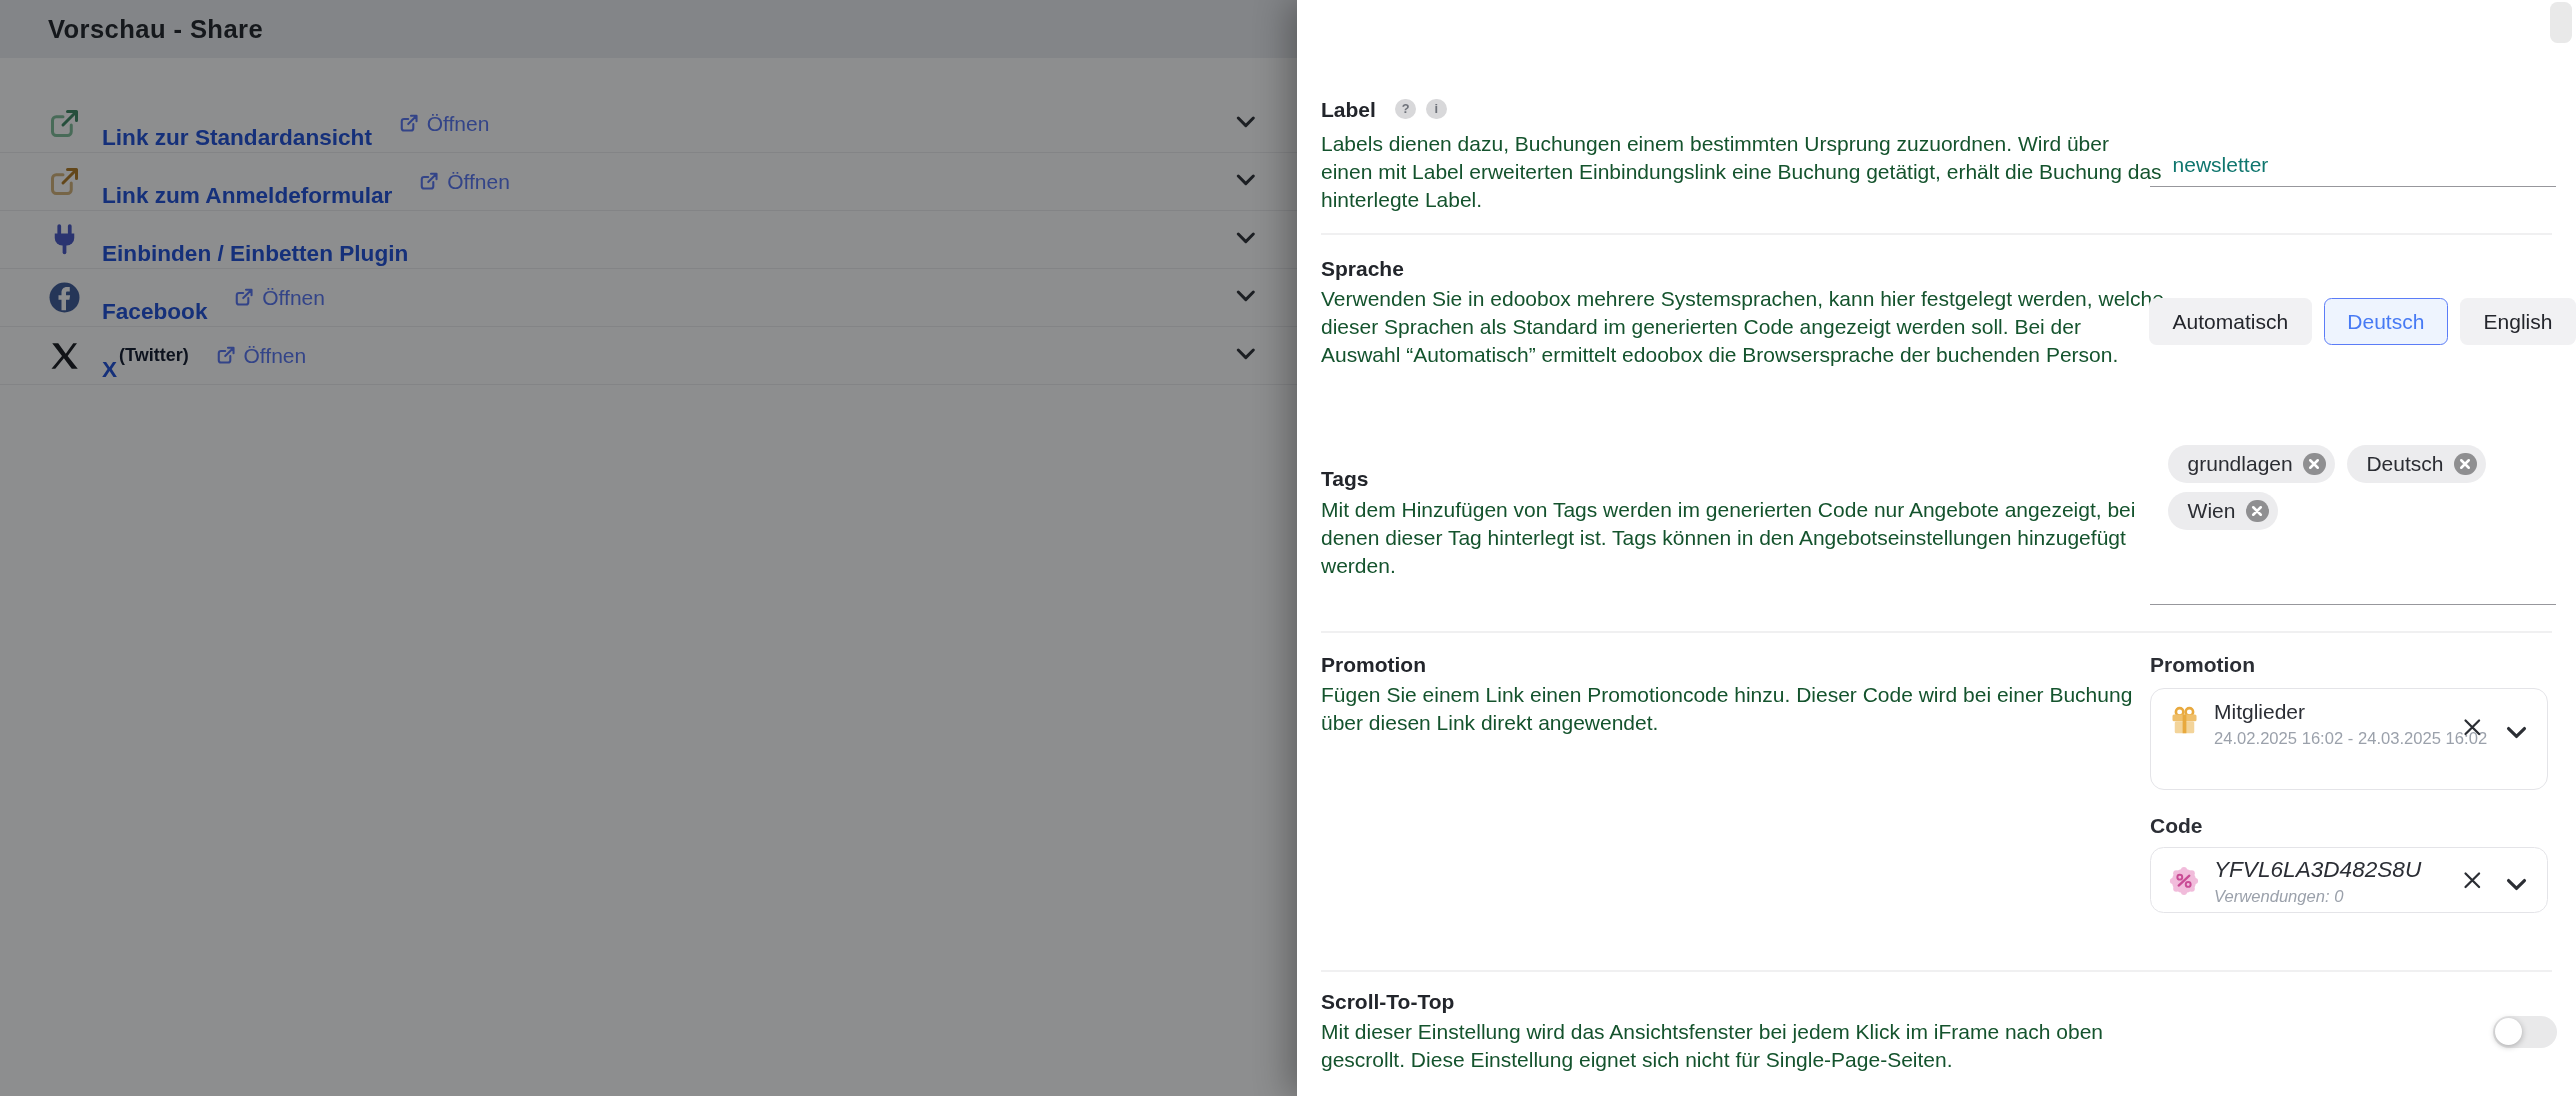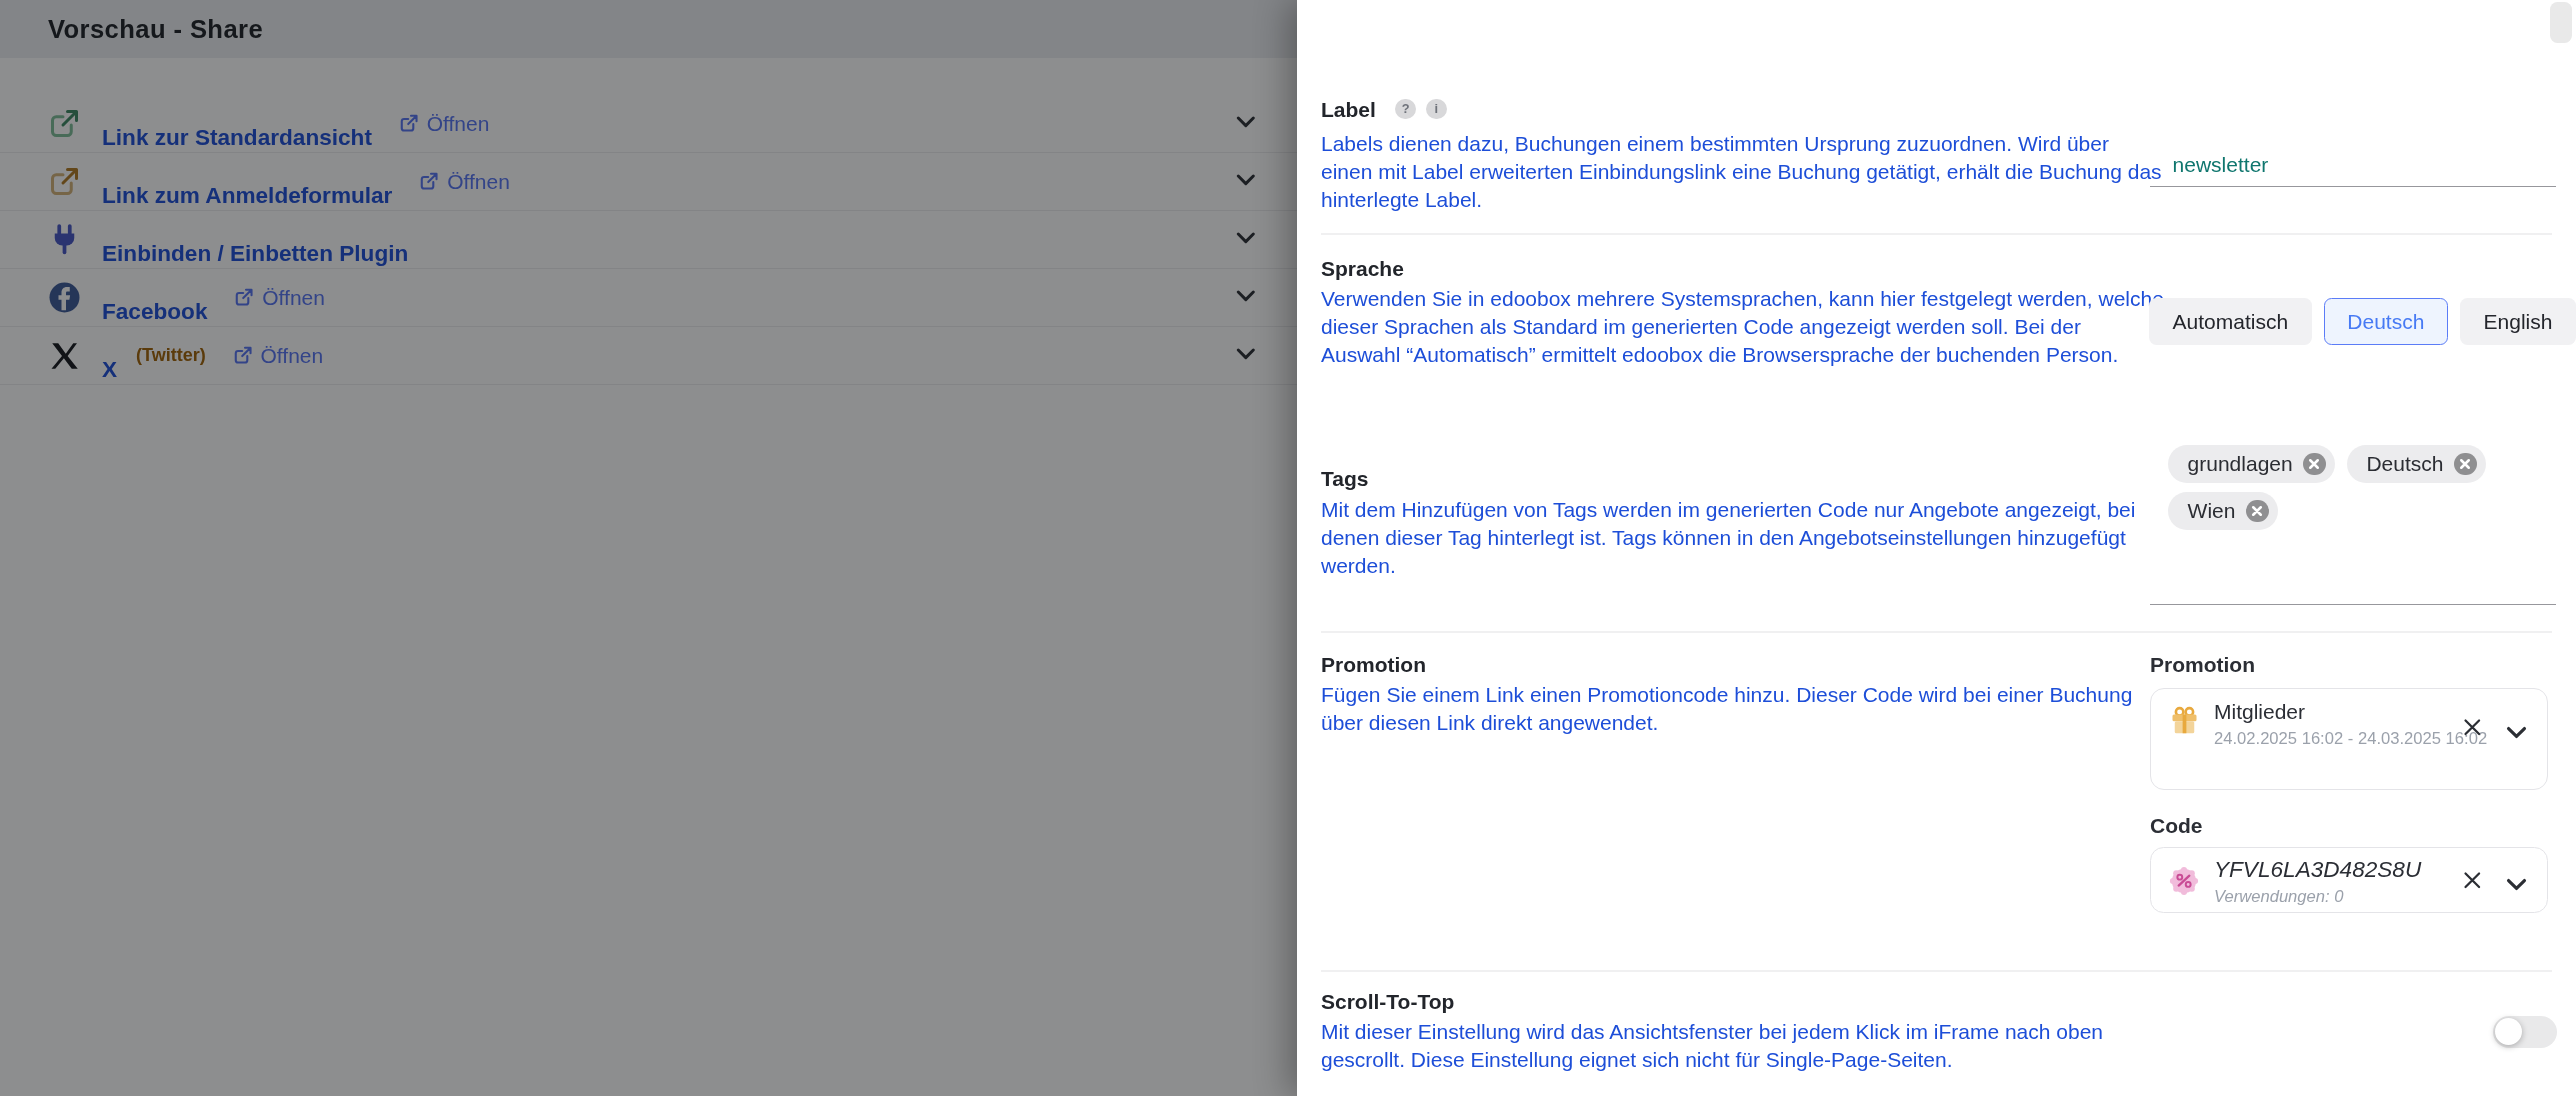--- a/index.html
+++ b/index.html
@@ -13,37 +13,37 @@
   .page{position:absolute;left:0;top:0;width:1297px;height:100%;background:#fff;}
   .page-header{position:absolute;left:0;top:0;width:100%;height:58px;background:#edeff1;
     display:flex;align-items:center;padding-left:48px;box-sizing:border-box;}
   .page-title{font-size:25.6px;font-weight:bold;color:#1d2026;letter-spacing:0.4px;}
   .share-list{position:absolute;top:95px;left:0;width:100%;}
   .share-row{height:58px;display:flex;align-items:center;padding:0 38px 0 48px;
     box-sizing:border-box;border-bottom:1.5px solid #ededee;background:#fff;}
   .share-icon{width:33px;height:33px;margin-right:21px;flex:none;display:flex;
     align-items:center;justify-content:center;}
   .share-label{font-size:22.6px;font-weight:bold;color:#1d4ed8;margin-top:29px;}
-  .share-sublabel{font-size:18px;font-weight:bold;color:#a16207;margin-left:19px;}
+  .share-sublabel{font-size:18px;font-weight:bold;color:#0f172a;margin-left:2px;}
   .open-link{display:flex;align-items:center;gap:7.5px;margin-left:27px;cursor:pointer;}
   .open-text{font-size:21px;color:#5673f2;}
   .row-chevron{margin-left:auto;}
   
   .backdrop{position:absolute;left:0;top:0;width:1297px;height:100%;
     background:rgba(13,15,18,0.47);}
   
   .drawer{position:absolute;left:1297px;top:0;width:1279px;height:100%;background:#fff;
     box-shadow:-10.5px 0 33px rgba(0,0,0,0.30);}
   .sec-heading{position:absolute;left:24px;font-size:21px;font-weight:bold;color:#22252b;
     display:flex;}
   .badge{width:20.3px;height:20.3px;border-radius:50%;background:#d8d8da;color:#6e727a;
     font-size:12.8px;font-weight:bold;display:flex;align-items:center;justify-content:center;
     position:relative;top:0.8px;}
   .badge.first{margin-left:19.6px;} .badge + .badge{margin-left:10.5px;}
-  .para{position:absolute;left:24px;width:843px;font-size:21px;line-height:28px;color:#1d4ed8;}
+  .para{position:absolute;left:24px;width:843px;font-size:21px;line-height:28px;color:#14532d;}
   .divider{position:absolute;left:24px;width:1231px;height:1.5px;background:#f0f0f1;}
   .underline-field{position:absolute;left:853px;width:406px;height:44px;
     border:none;border-bottom:1.5px solid #97979c;outline:none;background:transparent;
     font-family:"Liberation Sans", sans-serif;font-size:21px;color:#0f766e;
     padding:0 0 0 22.6px;box-sizing:border-box;}
   .lang-group{position:absolute;left:852px;top:298px;display:flex;gap:12px;}
   .lang-btn{height:47px;padding:0 22.6px;border-radius:7.5px;background:#f1f1f3;
     border:1.5px solid transparent;font-size:21px;color:#24262c;display:flex;align-items:center;
     font-family:"Liberation Sans", sans-serif;cursor:pointer;}
   .lang-btn.selected{background:#eef4fe;border-color:#5b7cf7;color:#477af4;}

